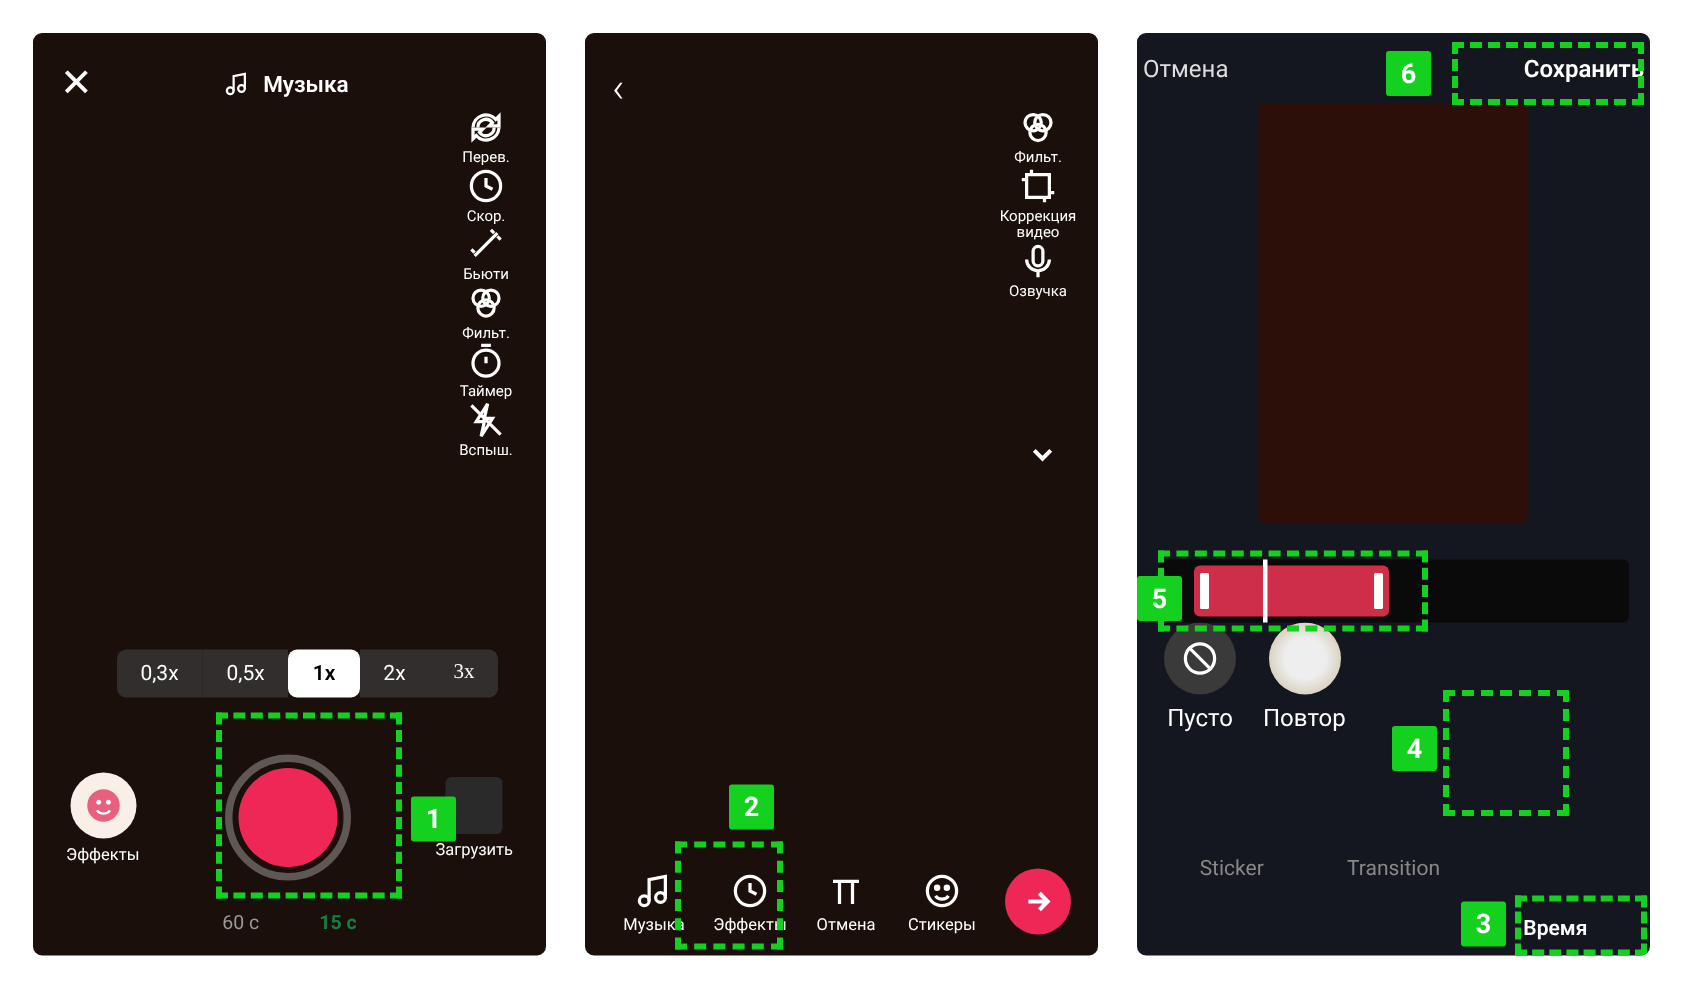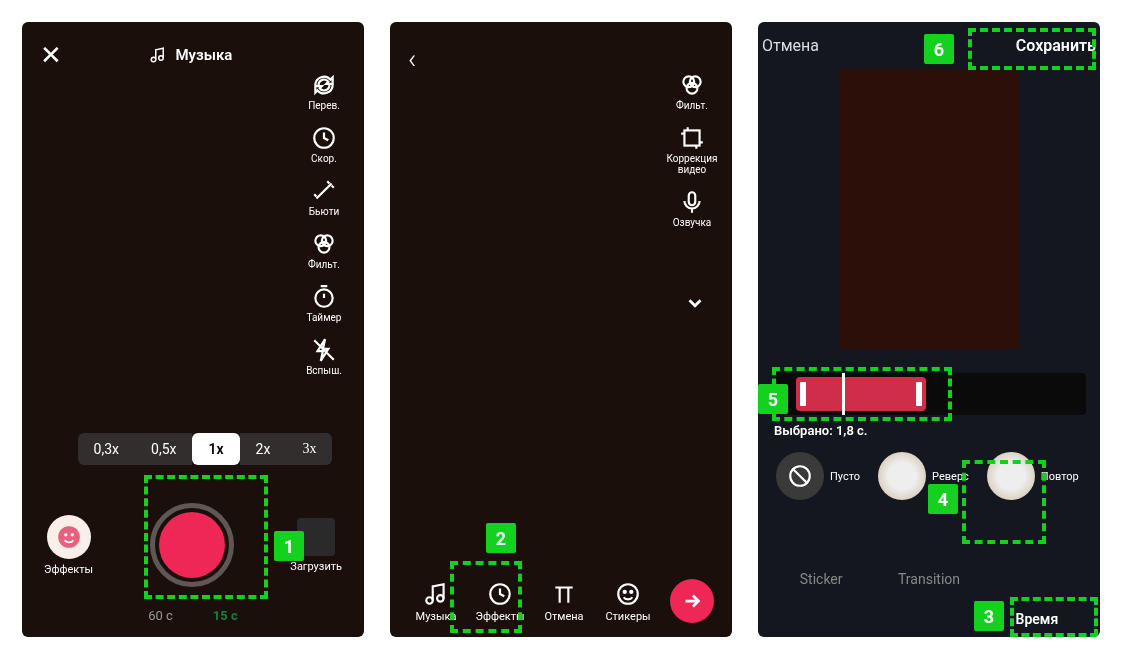--- a/index.html
+++ b/index.html
@@ -31,21 +31,20 @@
     padding: 18px 18px 8px;
   }
   .close-x { font-size: 26px; font-weight: 300; cursor: pointer; }
   .music-btn { display: flex; align-items: center; gap: 8px; font-size: 15px; font-weight: 600; }
   .side-tools {
     position: absolute;
     right: 12px;
     top: 50px;
     display: flex;
     flex-direction: column;
-    gap: 14px;
     align-items: center;
   }
   .tool { display: flex; flex-direction: column; align-items: center; gap: 2px; cursor: pointer; width: 56px; }
   .tool svg { width: 26px; height: 26px; }
   .tool-label { font-size: 10px; text-align: center; line-height: 1.1; }
 
   .speed-row {
     position: absolute;
     bottom: 172px;
     left: 0;
@@ -189,21 +188,21 @@
     height: 42px;
     background: #fff;
   }
   .selected-text { font-size: 13px; margin: 8px 0 14px 16px; font-weight: 600; }
   .effects-row {
     display: flex;
     gap: 18px;
     padding: 0 18px;
     align-items: flex-start;
   }
-  .eff-item { display: flex; flex-direction: row; align-items: center; gap: 6px; font-size: 11px; cursor:pointer;text-align:center; }
+  .eff-item { display: flex; flex-direction: column; align-items: center; gap: 6px; font-size: 16px; cursor:pointer;text-align:center; }
   .eff-circle {
     width: 48px; height: 48px; border-radius: 50%;
     background: #3a3a3a;
     display: flex; align-items: center; justify-content: center;
   }
   .eff-circle.img { background: radial-gradient(circle, #eee 40%, #c8b898 100%); }
   .eff-circle.active { outline: 2px solid #ee2757; }
   .eff-item.active-label { color: #ee2757; }
   .tabs-row {
     position: absolute;
@@ -415,38 +414,33 @@
       <div class="selection-box">
         <div class="handle"></div>
         <div class="handle"></div>
       </div>
       <div class="playhead"></div>
     </div>
     <div class="green-box" style="left:14px; top:-6px; width:180px; height:54px;"></div>
   </div>
   <div class="badge" style="left:0px; top:362px;">5</div>
 
-  <div class="selected-text">Выбрано: 1,8 с.</div>
 
   <div class="effects-row">
     <div class="eff-item">
       <div class="eff-circle">
           <svg viewBox="0 0 24 24" width="26" height="26" fill="none" stroke="#fff" stroke-width="2">
             <circle cx="12" cy="12" r="9"></circle>
             <path d="M5 5l14 14"></path>
           </svg>
         </div>
       <span>Пусто</span>
     </div>
     <div class="eff-item">
       <div class="eff-circle img"></div>
-      <span>Реверс</span>
-    </div>
-    <div class="eff-item">
-      <div class="eff-circle img"></div>
       <span>Повтор</span>
     </div>
   </div>
 
   <div class="green-box" style="left:204px; top:438px; width:84px; height:84px;"></div>
   <div class="badge" style="left:170px; top:462px;">4</div>
 
   <div class="tabs-row">
     <span>Sticker</span>
     <span>Transition</span>

